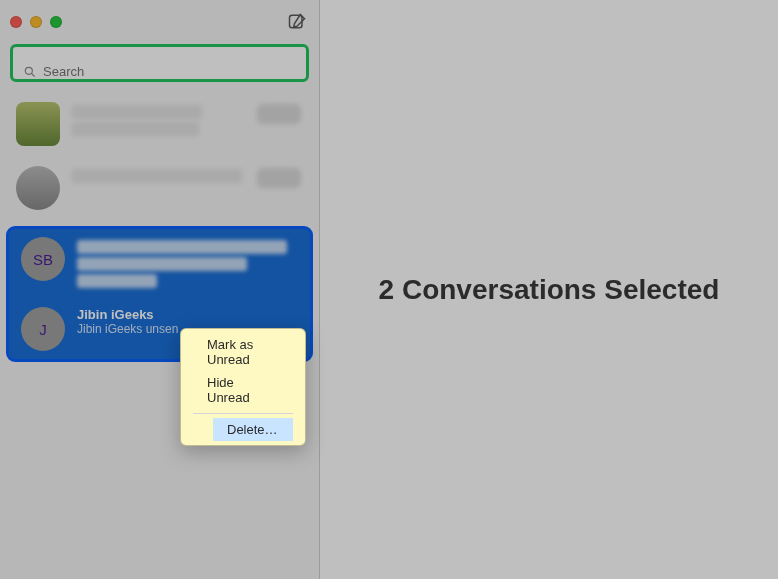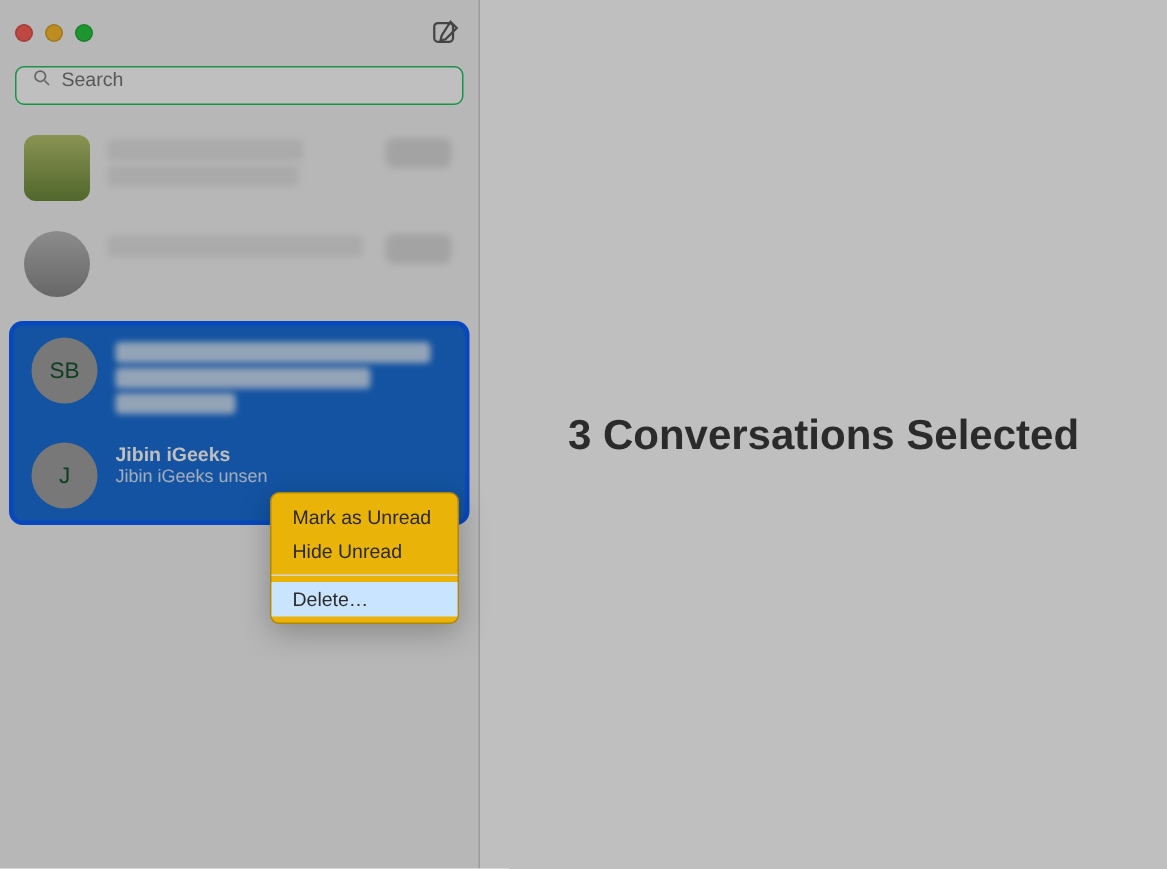--- a/index.html
+++ b/index.html
@@ -31,40 +31,40 @@
     .tl.max   { background: #28c840; }
     .compose {
       margin-left: auto; width: 24px; height: 24px;
       display: flex; align-items: center; justify-content: center;
       color: #5b5b5b;
     }
     .compose svg { width: 20px; height: 20px; }
 
     .search-wrap { padding: 0 10px 10px 10px; }
     .search {
-      display: flex; align-items: flex-start; height: 26px; padding: 0 10px;
-      background: #ffffff; border: 1px solid #22c55e; border-radius: 6px;
+      display: flex; align-items: flex-end; height: 38px; padding: 0 10px;
+      background: #ffffff; border: 3px solid #22c55e; border-radius: 6px;
       color: #8a8a8a; gap: 6px;
     }
     .search svg { width: 14px; height: 14px; flex-shrink: 0; }
     .search input {
       border: none; outline: none; background: transparent; width: 100%;
       font-size: 13px; color: #444;
     }
 
     .convlist { flex: 1; overflow: hidden; padding: 0 2px; position: relative; }
 
     .row {
       display: flex; gap: 12px; padding: 10px 14px; align-items: flex-start;
       position: relative;
     }
     .avatar {
       width: 44px; height: 44px; border-radius: 50%; background: #a1a1a1;
       display: flex; align-items: center; justify-content: center;
-      color: #14532d; font-size: 15px; font-weight: 500; flex-shrink: 0;
+      color: #4c1d95; font-size: 15px; font-weight: 500; flex-shrink: 0;
     }
     .avatar.square { border-radius: 8px; background: linear-gradient(#b8c46f,#6b8a3a); }
     .avatar.person svg { width: 36px; height: 36px; }
     .rowtext { flex: 1; min-width: 0; }
     .blurline {
       height: 14px; border-radius: 3px; background: #e3e3e3; margin: 3px 0;
       filter: blur(2px);
     }
     .blurline.short { width: 55%; }
     .blurpill {
@@ -81,29 +81,29 @@
 
     .date {
       color: #d7e6fa; font-size: 12px; position: absolute; right: 14px; top: 8px;
     }
     .name   { color: #fff; font-size: 13px; font-weight: 600; }
     .preview{ color: #d7e6fa; font-size: 12px; white-space: nowrap; overflow: hidden; text-overflow: ellipsis; }
 
     
     .ctxmenu {
       position: absolute; left: 180px; top: 328px; width: 126px;
-      background: #eab308; border: 0.5px solid rgba(0,0,0,0.25);
+      background: #fef9c3; border: 0.5px solid rgba(0,0,0,0.25);
       border-radius: 6px; box-shadow: 0 6px 20px rgba(0,0,0,0.25);
-      padding: 4px 0; z-index: 20;
+      padding: 4px 12px; z-index: 20;
     }
     .ctxmenu .item {
       font-size: 13px; padding: 4px 14px; color: #2a2a2a; cursor: default;
     }
     .ctxmenu .sep { height: 1px; background: #d4d4d4; margin: 4px 0; }
-    .ctxmenu .item.hl { background: #c9e4ff; }
+    .ctxmenu .item.hl { background: #c9e4ff; margin-left: 20px; }
 
     
     .main {
       flex: 1; height: 100%; background: #fff;
       display: flex; align-items: center; justify-content: center;
     }
     .main h1 {
       font-size: 28px; font-weight: 700; color: #3a3a3a;
     }
   </style>
@@ -173,21 +173,21 @@
             <div class="name">Jibin iGeeks</div>
             <div class="preview">Jibin iGeeks unsen</div>
           </div>
         </div>
 
       </div>
     </div>
   </aside>
 
   <main class="main">
-    <h1>3 Conversations Selected</h1>
+    <h1>2 Conversations Selected</h1>
   </main>
 </div>
 
 <div class="dimmer"></div>
 
 <div class="ctxmenu">
   <div class="item">Mark as Unread</div>
   <div class="item">Hide Unread</div>
   <div class="sep"></div>
   <div class="item hl">Delete…</div>

